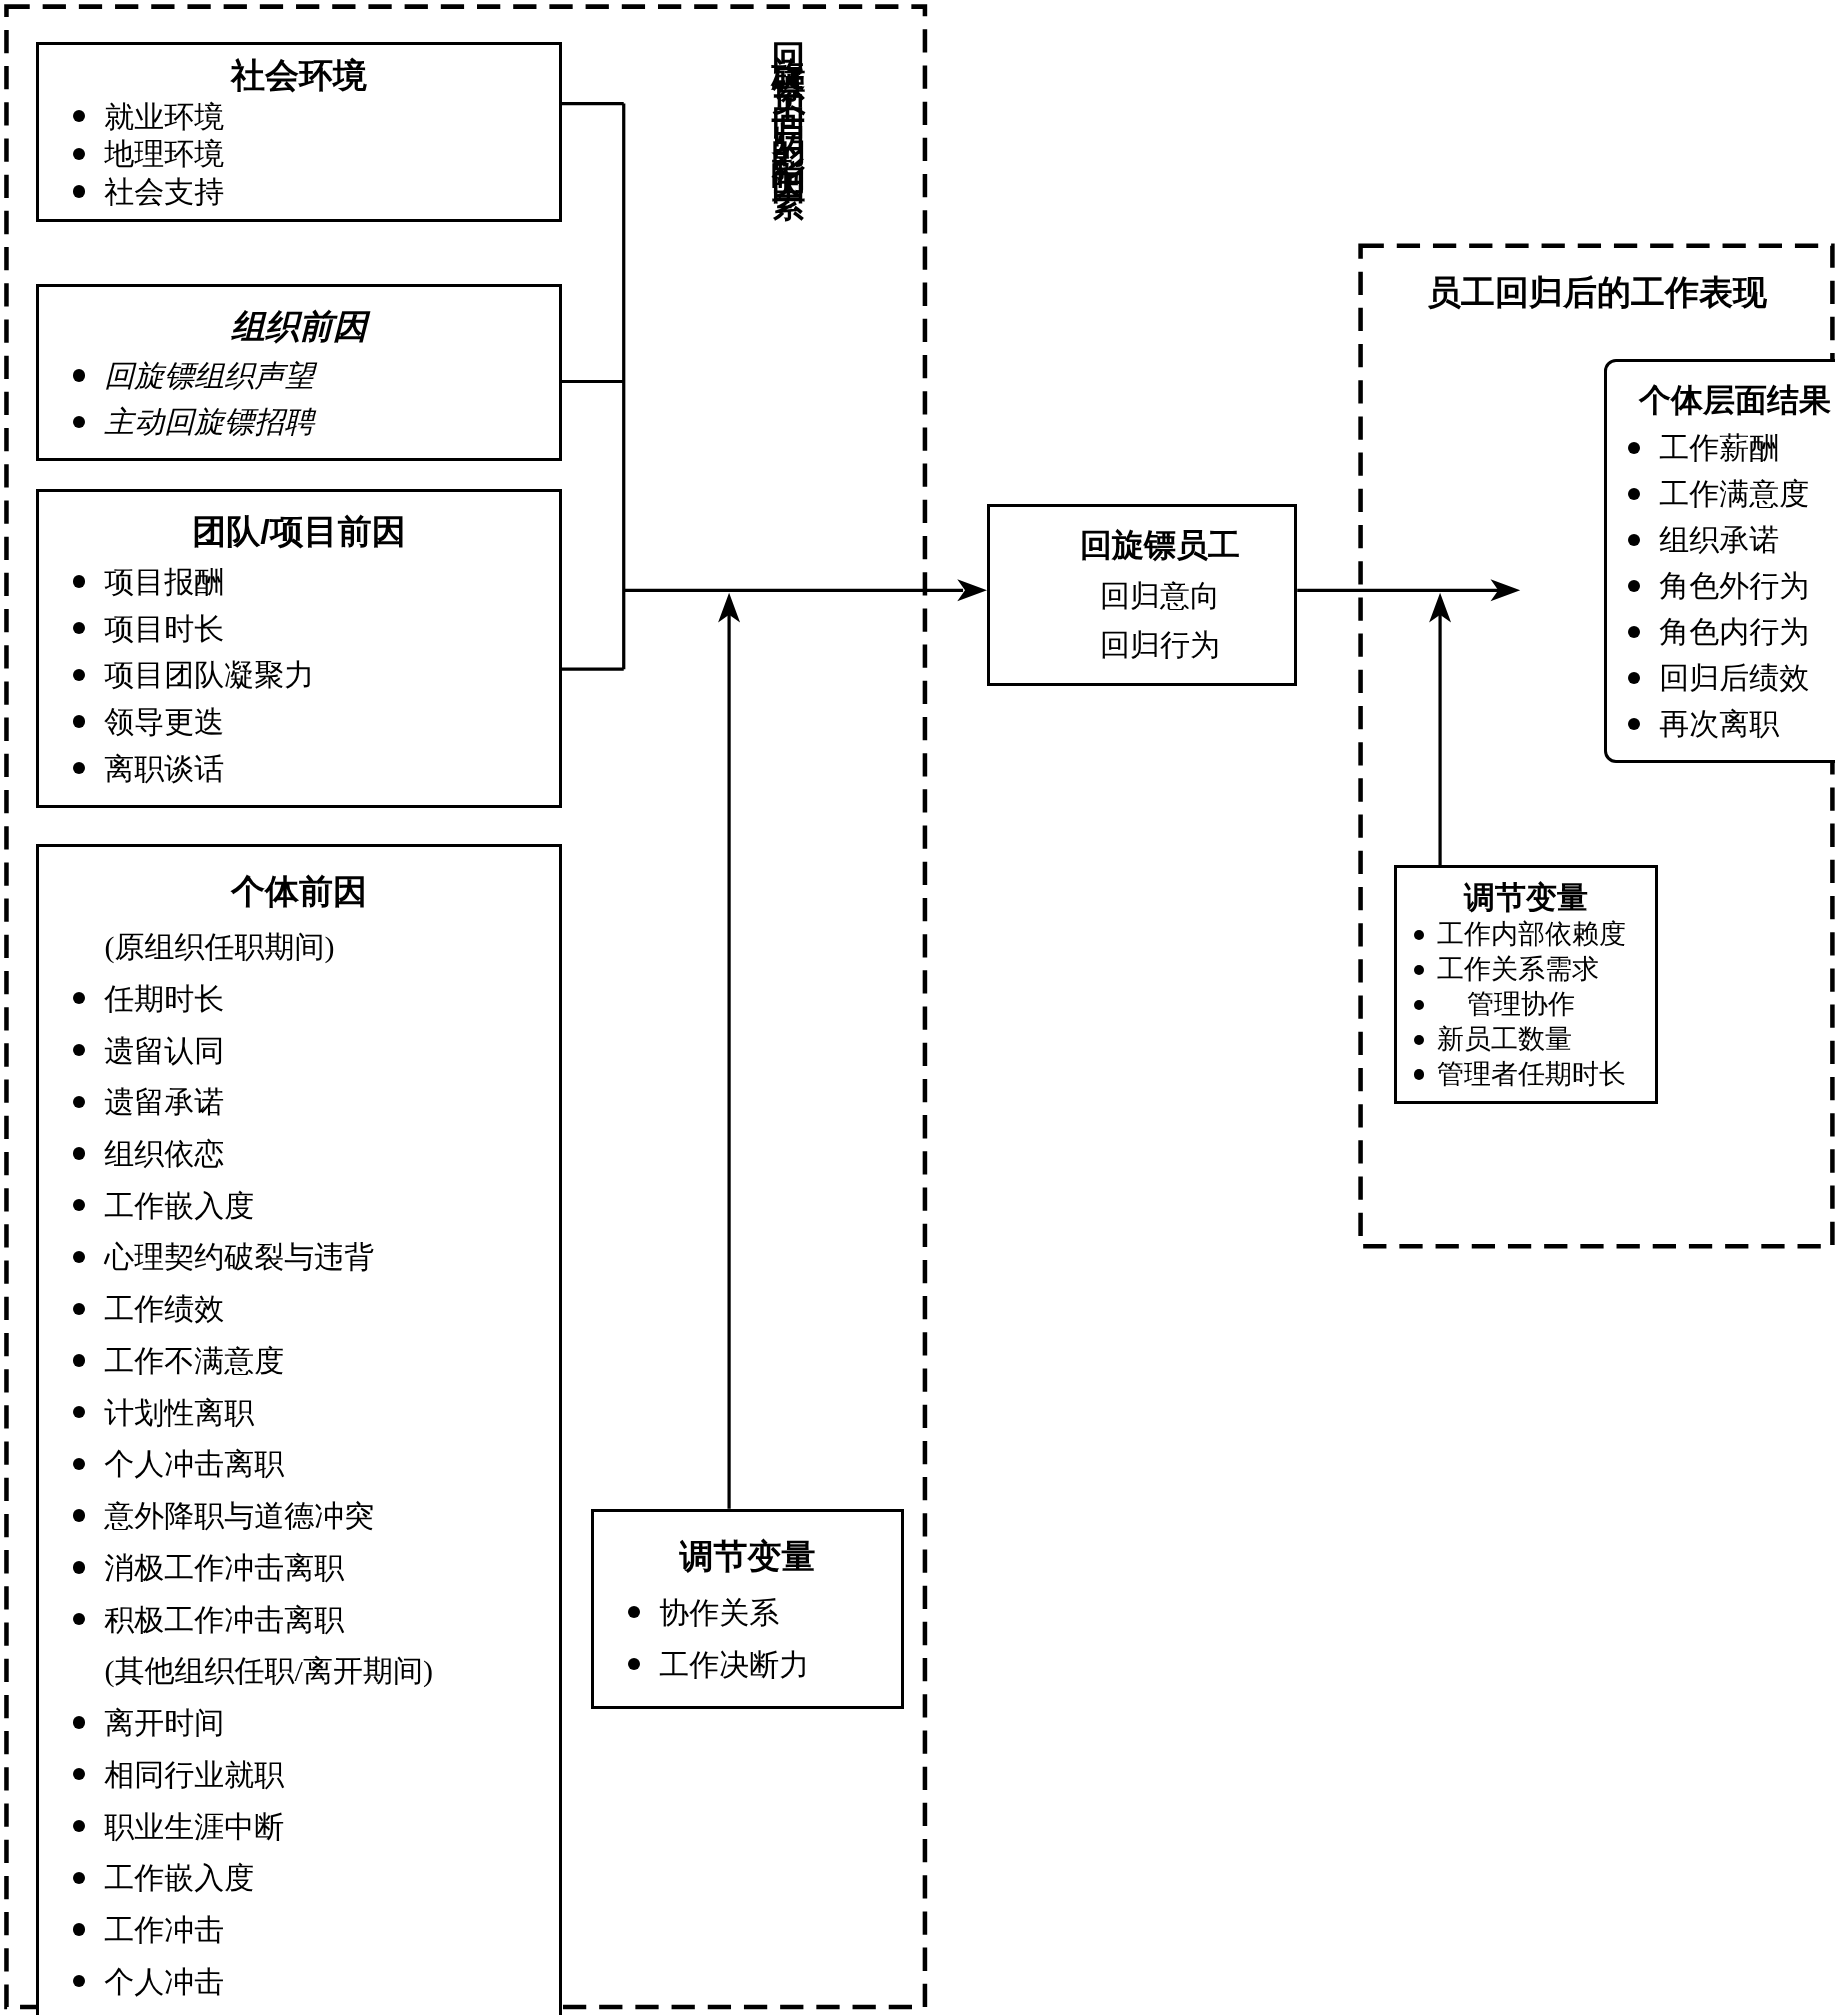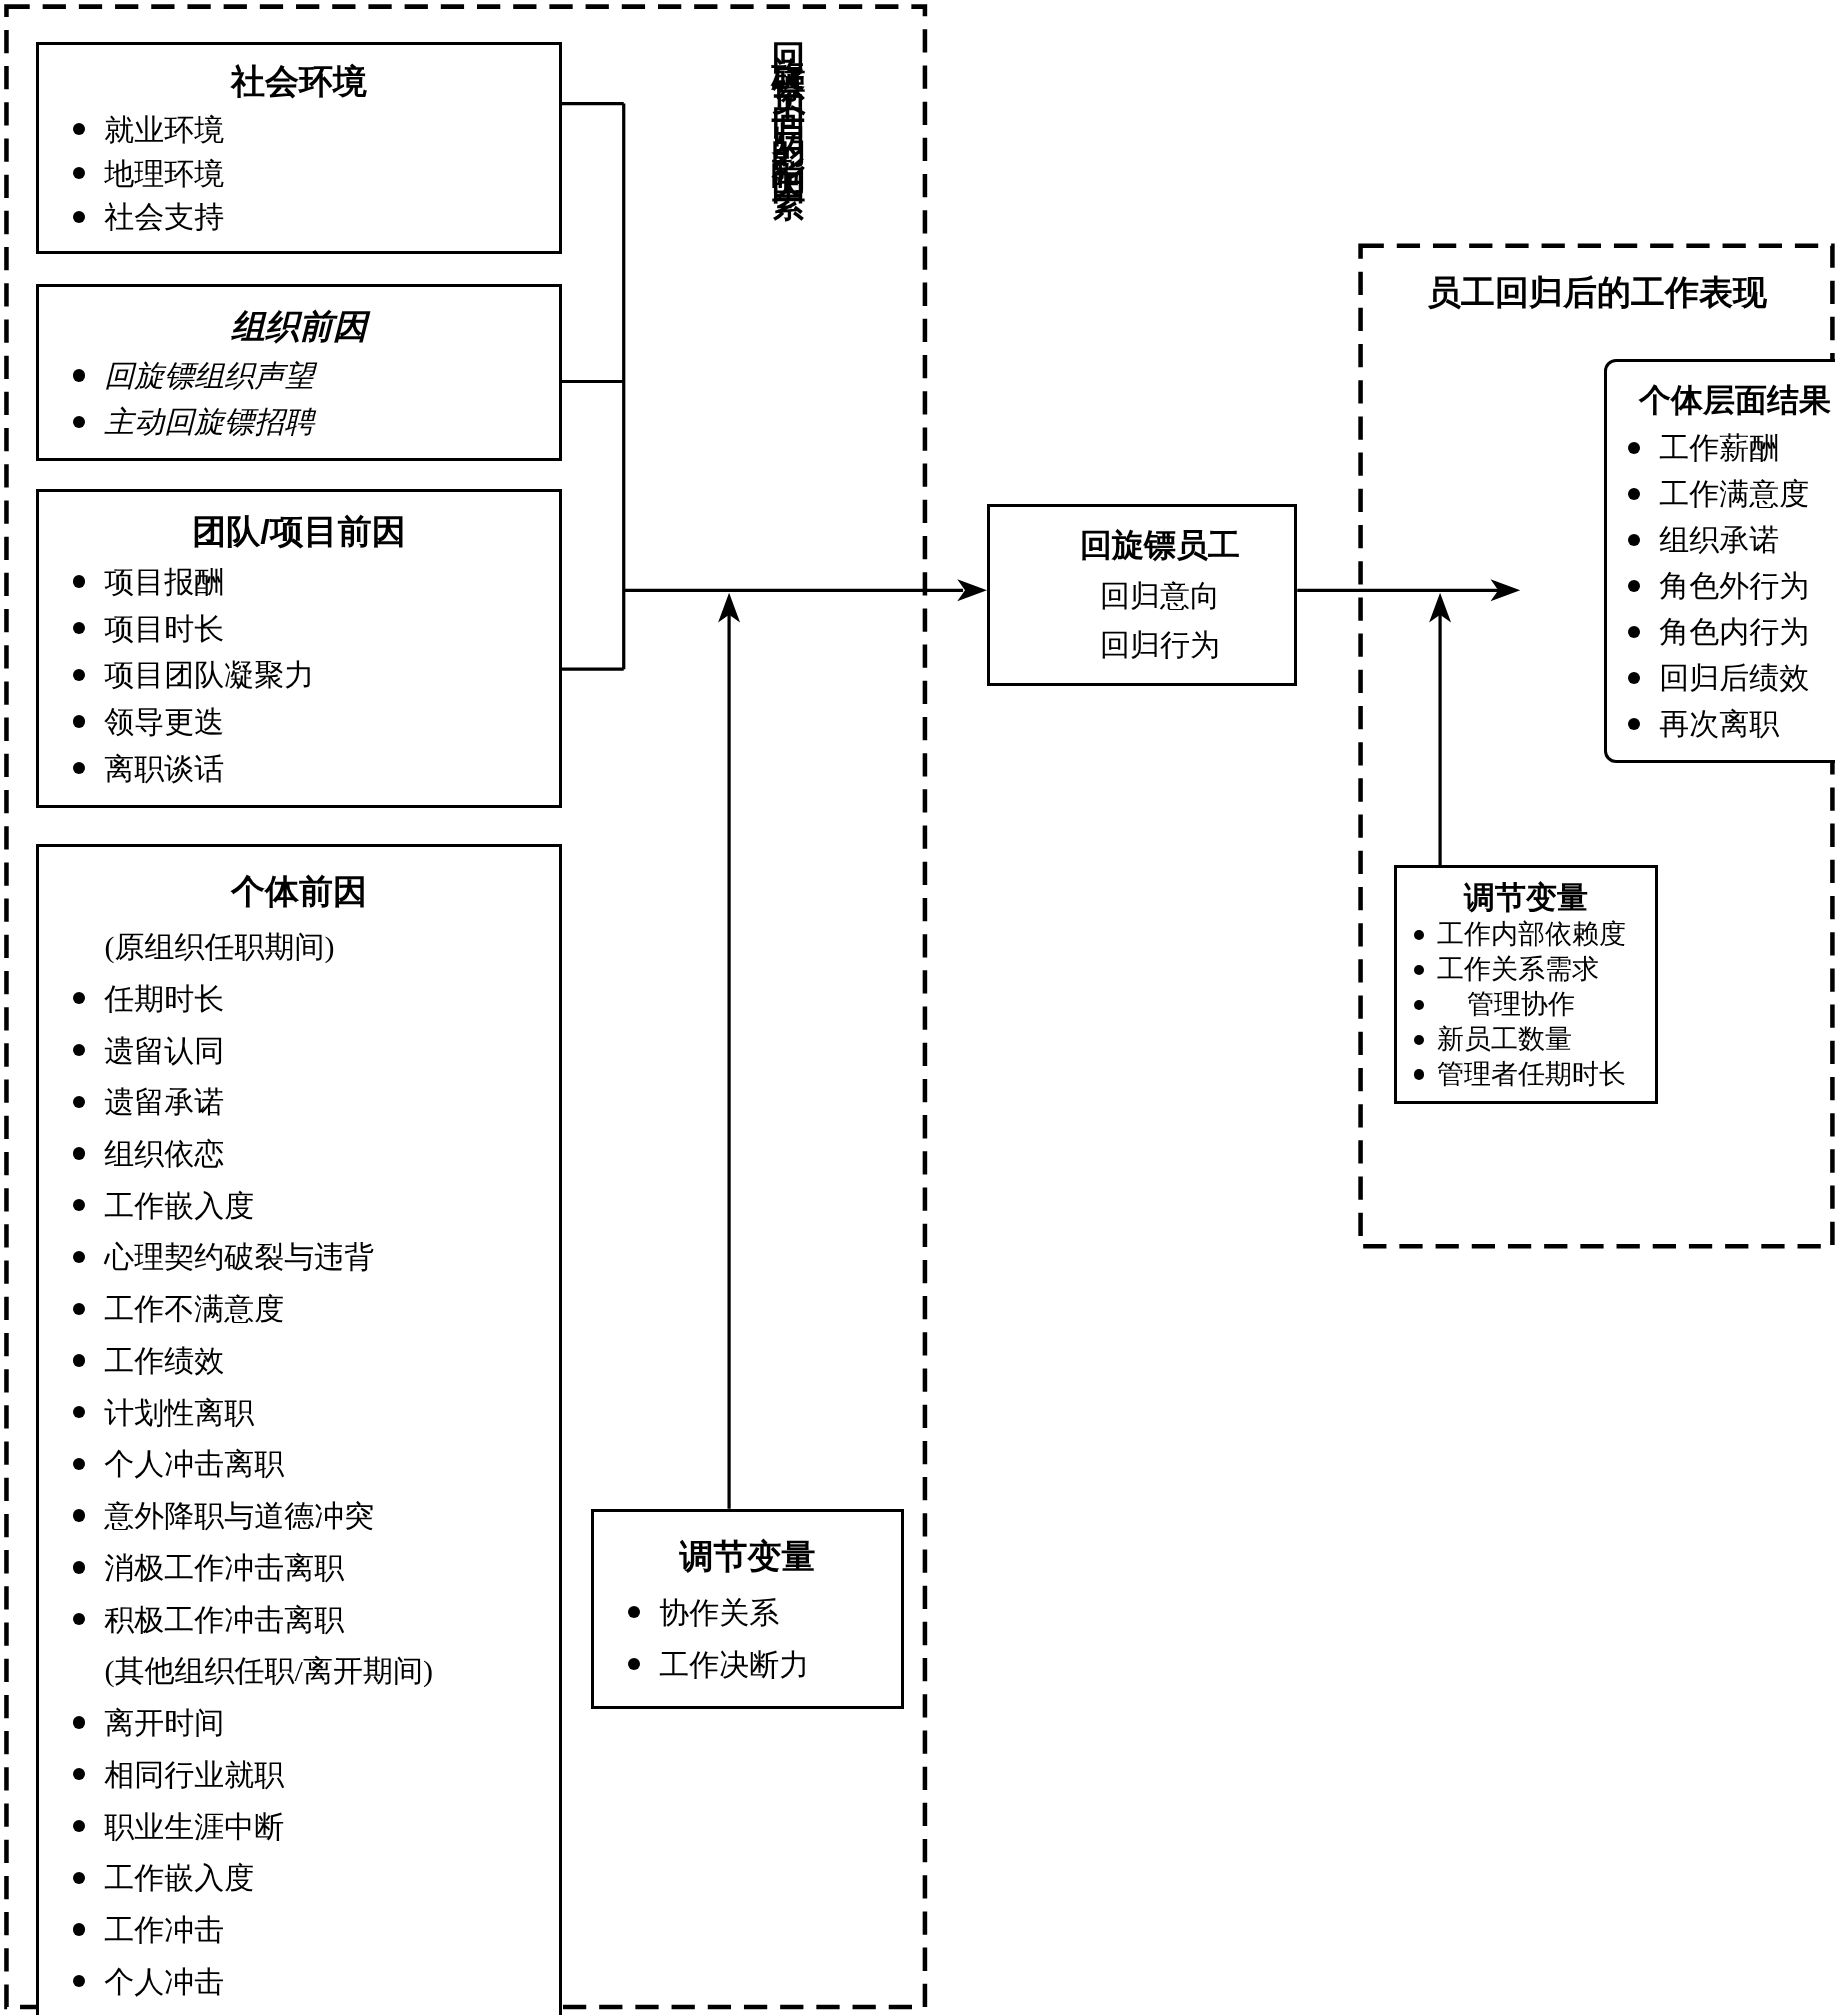--- a/index.html
+++ b/index.html
@@ -48,21 +48,21 @@
 
     <line x1="1128" y1="2334" x2="1128" y2="950" stroke="#000" stroke-width="5"></line>
     <polygon points="1128,917 1111,963 1128,951 1145,963" fill="#000"></polygon>
 
     <line x1="2228" y1="1338" x2="2228" y2="950" stroke="#000" stroke-width="5"></line>
     <polygon points="2228,917 2211,963 2228,951 2245,963" fill="#000"></polygon>
   </svg>
 
   <div class="vertical-title">回旋镖员工回归的影响因素</div>
 
-  <div class="box" style="left:36px;top:42px;width:526px;height:212px;">
+  <div class="box" style="left:36px;top:42px;width:526px;height:180px;">
     <div class="box-title">社会环境</div>
     <div class="bullet">
         <span class="dot"></span>
         <span class="bullet-text">就业环境</span>
       </div>
     <div class="bullet">
         <span class="dot"></span>
         <span class="bullet-text">地理环境</span>
       </div>
     <div class="bullet">
@@ -129,25 +129,25 @@
     <div class="bullet">
         <span class="dot"></span>
         <span class="bullet-text">工作嵌入度</span>
       </div>
     <div class="bullet">
         <span class="dot"></span>
         <span class="bullet-text">心理契约破裂与违背</span>
       </div>
     <div class="bullet">
         <span class="dot"></span>
+        <span class="bullet-text">工作绩效</span>
+      </div>
+    <div class="bullet">
+        <span class="dot"></span>
         <span class="bullet-text">工作不满意度</span>
-      </div>
-    <div class="bullet">
-        <span class="dot"></span>
-        <span class="bullet-text">工作绩效</span>
       </div>
     <div class="bullet">
         <span class="dot"></span>
         <span class="bullet-text">计划性离职</span>
       </div>
     <div class="bullet">
         <span class="dot"></span>
         <span class="bullet-text">个人冲击离职</span>
       </div>
     <div class="bullet">

